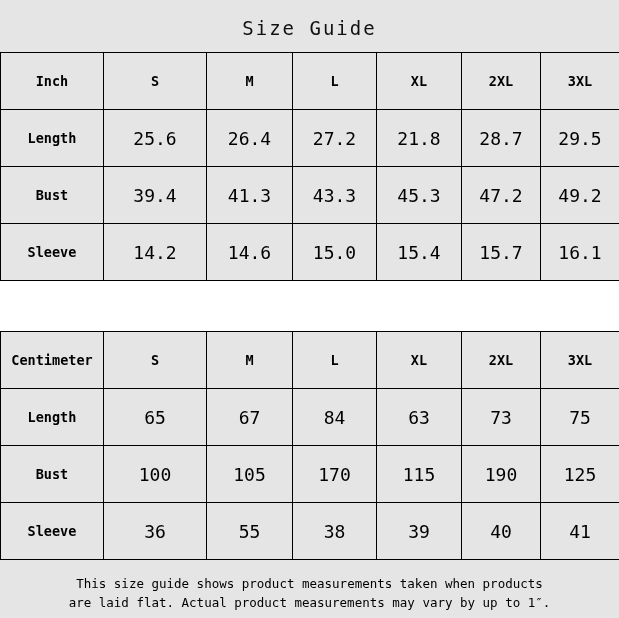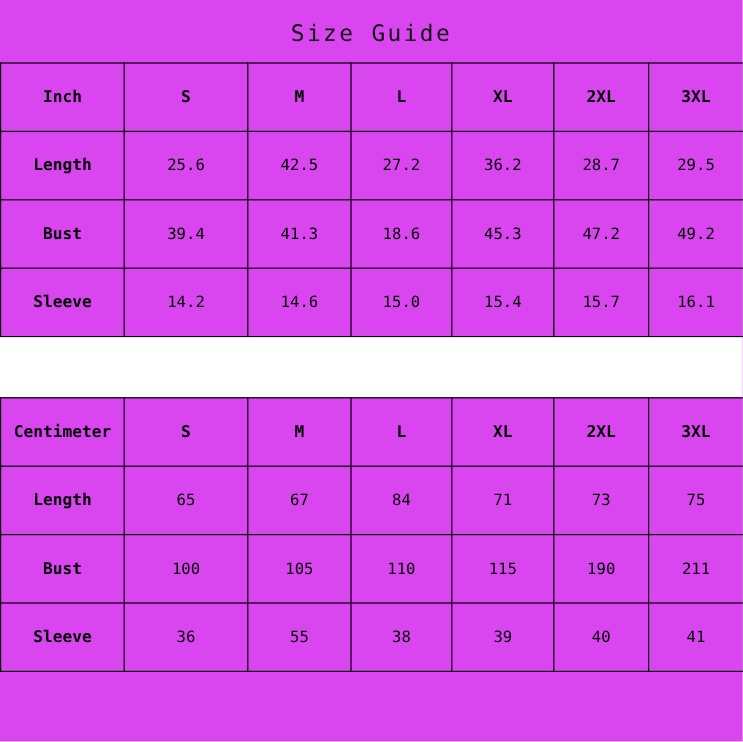--- a/index.html
+++ b/index.html
@@ -11,21 +11,21 @@
     width: 619px;
     height: 618px;
     overflow: hidden;
     font-family: "DejaVu Sans Mono", "Liberation Mono", monospace;
     color: #000000;
   }
   .page {
     position: relative;
     width: 619px;
     height: 618px;
-    background: #d946ef;
+    background: #e5e5e5;
     box-sizing: border-box;
   }
   .title {
     text-align: center;
     font-family: "DejaVu Sans Mono", "Liberation Mono", monospace;
     font-size: 19px;
     letter-spacing: 2px;
     color: #111111;
     padding-top: 17px;
     padding-bottom: 13px;
@@ -39,21 +39,21 @@
     width: 619px;
     table-layout: fixed;
     border-radius: 32px;
   }
   table.size-table td,
   table.size-table th {
     border: 1px solid #000000;
     height: 56px;
     text-align: center;
     vertical-align: middle;
-    font-size: 13px;
+    font-size: 18px;
     font-family: "DejaVu Sans Mono", "Liberation Mono", monospace;
     padding: 0;
     color: #000000;
   }
   table.size-table thead th {
     font-weight: bold;
     font-size: 13.5px;
   }
   table.size-table tbody tr td:first-child {
     font-weight: bold;
@@ -109,31 +109,31 @@
           <th>L</th>
           <th>XL</th>
           <th>2XL</th>
           <th>3XL</th>
         </tr>
       </thead>
       <tbody>
         <tr>
           <td>Length</td>
           <td>25.6</td>
-          <td>42.5</td>
+          <td>26.4</td>
           <td>27.2</td>
-          <td>36.2</td>
+          <td>21.8</td>
           <td>28.7</td>
           <td>29.5</td>
         </tr>
         <tr>
           <td>Bust</td>
           <td>39.4</td>
           <td>41.3</td>
-          <td>18.6</td>
+          <td>43.3</td>
           <td>45.3</td>
           <td>47.2</td>
           <td>49.2</td>
         </tr>
         <tr>
           <td>Sleeve</td>
           <td>14.2</td>
           <td>14.6</td>
           <td>15.0</td>
           <td>15.4</td>
@@ -167,40 +167,44 @@
           <th>2XL</th>
           <th>3XL</th>
         </tr>
       </thead>
       <tbody>
         <tr>
           <td>Length</td>
           <td>65</td>
           <td>67</td>
           <td>84</td>
-          <td>71</td>
+          <td>63</td>
           <td>73</td>
           <td>75</td>
         </tr>
         <tr>
           <td>Bust</td>
           <td>100</td>
           <td>105</td>
-          <td>110</td>
+          <td>170</td>
           <td>115</td>
           <td>190</td>
-          <td>211</td>
+          <td>125</td>
         </tr>
         <tr>
           <td>Sleeve</td>
           <td>36</td>
           <td>55</td>
           <td>38</td>
           <td>39</td>
           <td>40</td>
           <td>41</td>
         </tr>
       </tbody>
     </table>
   </div>
 
+  <div class="footnote">
+    <div>This size guide shows product measurements taken when products</div>
+    <div>are laid flat. Actual product measurements may vary by up to 1″.</div>
+  </div>
 
 </div>
 
 </body></html>

